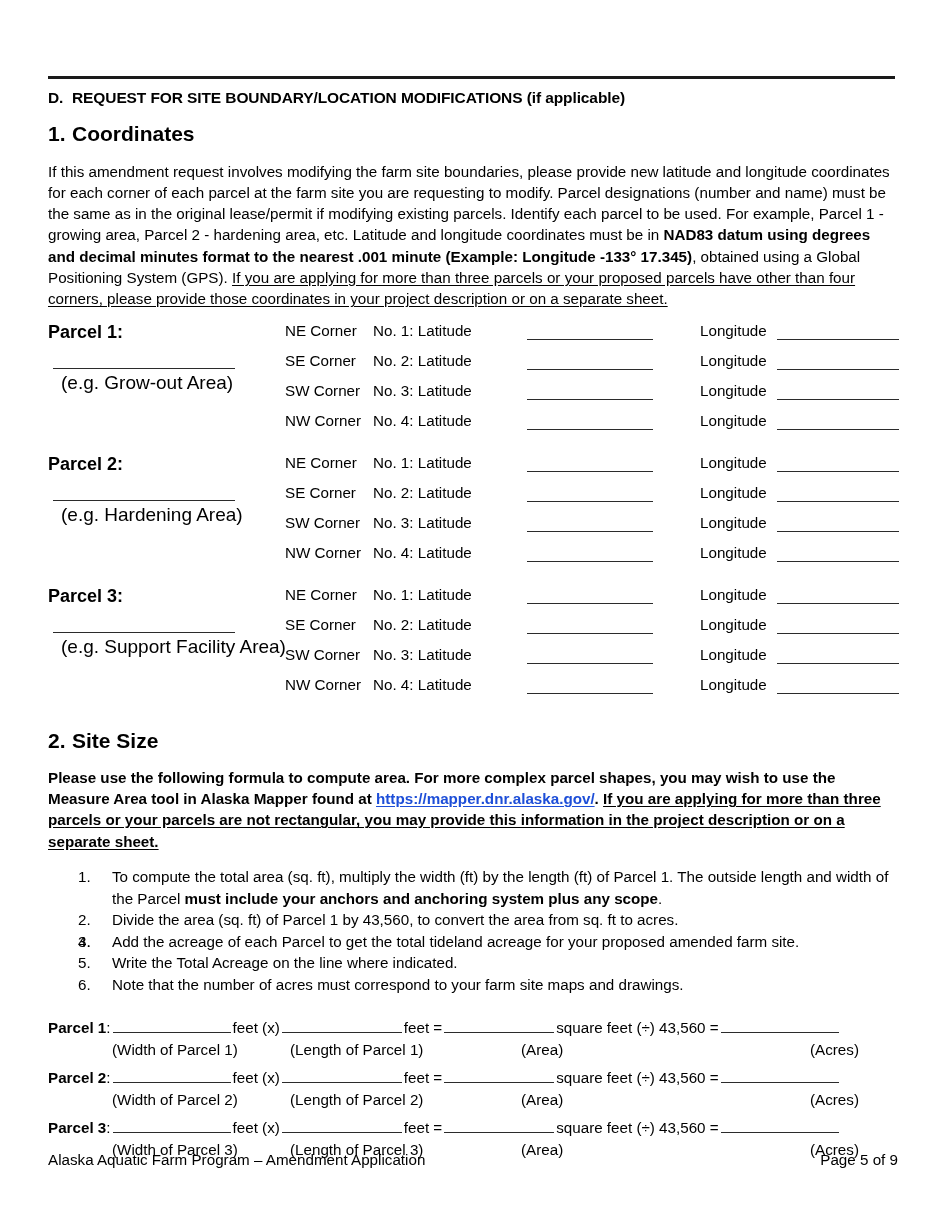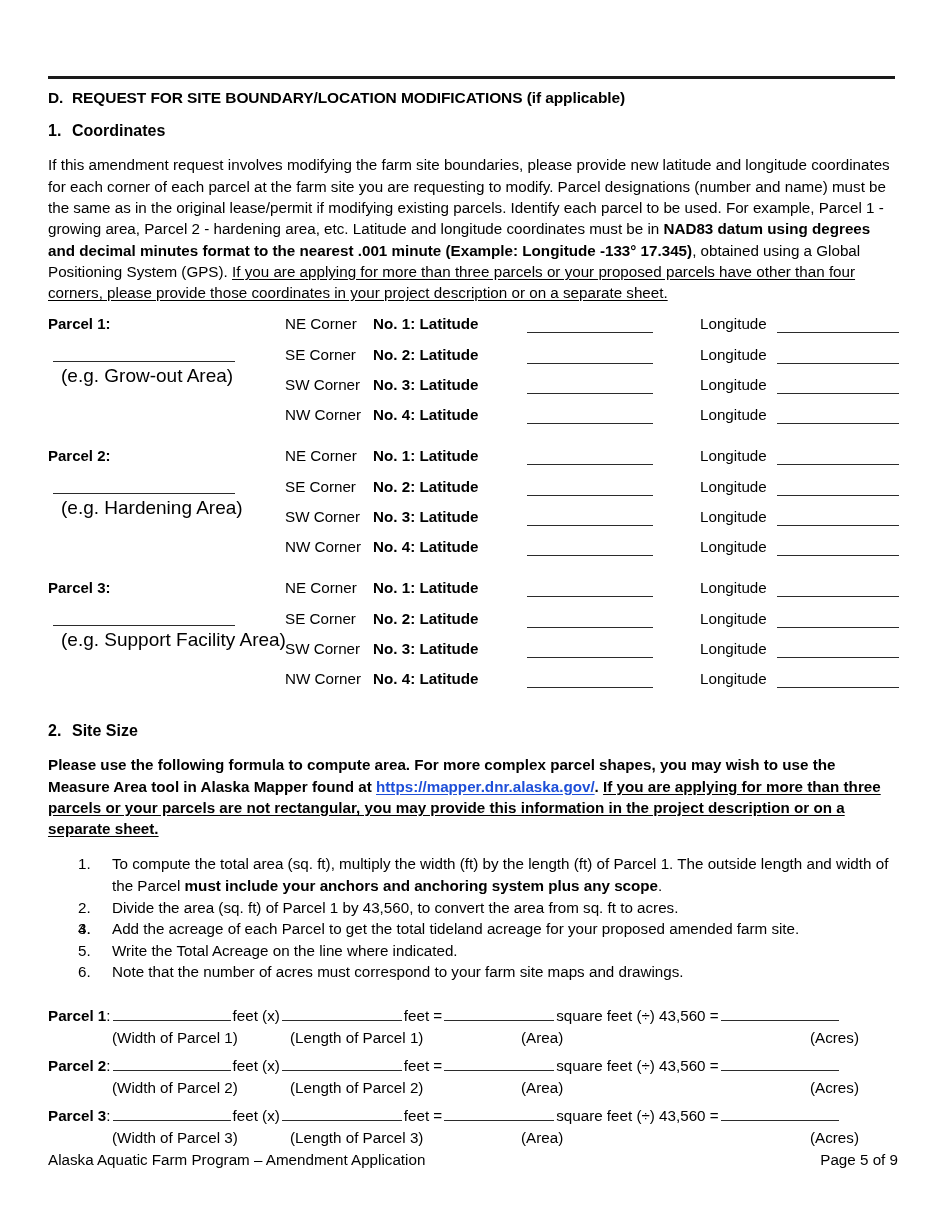--- a/index.html
+++ b/index.html
@@ -41,21 +41,21 @@
     width: 850px;
   }
   .sec-head {
     font-size: 15.5px;
     font-weight: bold;
     letter-spacing: -0.1px;
     margin: 0 0 14px 0;
     line-height: 1.25;
   }
   .sub-head {
-    font-size: 16px;
+    font-size: 21px;
     font-weight: bold;
     margin: 0 0 13px 0;
     line-height: 1.25;
   }
   .sub-head .num { display: inline-block; width: 24px; }
   .sec-head .lbl { display: inline-block; width: 24px; }
 
   p.body {
     font-size: 15.2px;
     line-height: 1.40;
@@ -76,21 +76,21 @@
     position: relative;
     height: 132px;
   }
   .parcel-left {
     position: absolute;
     left: 0;
     top: 0;
     width: 240px;
   }
   .parcel-title {
-    font-size: 15px;
+    font-size: 18px;
     font-weight: bold;
     line-height: 1.2;
     margin: 0;
   }
   .name-rule {
     position: absolute;
     left: 5px;
     top: 46px;
     width: 182px;
     border-bottom: 1.6px solid #2b2b2b;
@@ -121,21 +121,20 @@
     position: absolute;
     left: 0;
     top: 0;
     width: 88px;
     text-align: left;
   }
   .c-no {
     position: absolute;
     left: 88px;
     top: 0;
-    font-weight: bold;
   }
   .c-lat-rule {
     position: absolute;
     left: 242px;
     top: 17px;
     width: 126px;
     border-bottom: 1.6px solid #2b2b2b;
   }
   .c-long {
     position: absolute;

